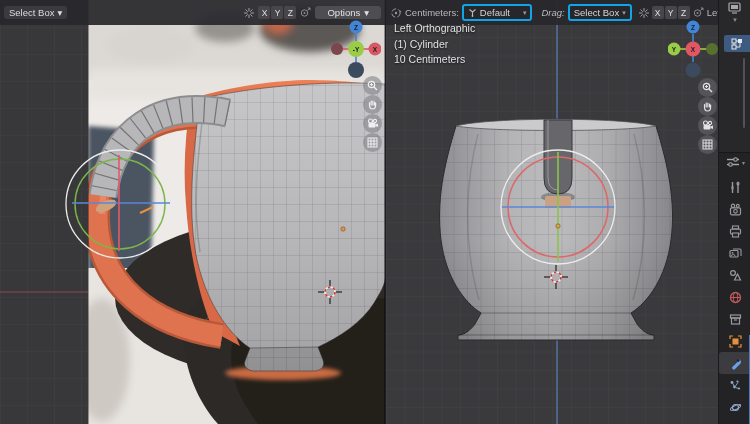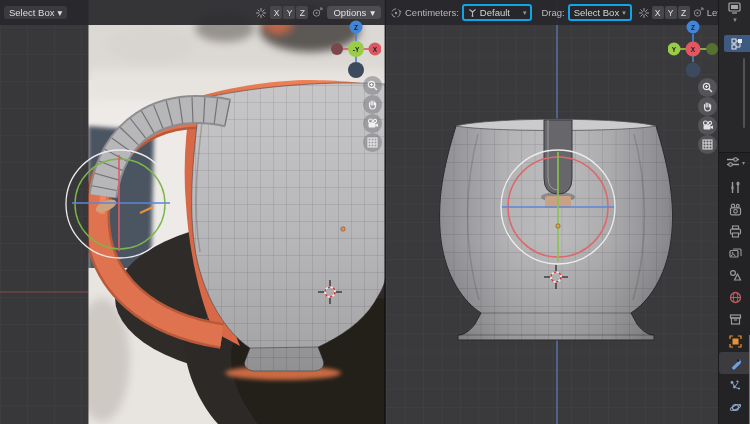--- a/index.html
+++ b/index.html
@@ -10,21 +10,21 @@
   .vp-right{left:385px;width:333px;border-left:1px solid #1e1e20;}
   .scene{position:absolute;left:0;top:0;}
   
   .hdr{position:absolute;left:0;top:0;right:0;height:25px;background:rgba(40,40,44,.93);
        display:flex;align-items:center;gap:3px;padding:0 4px;box-sizing:border-box;font-size:9.5px;white-space:nowrap;}
   .hlabel{color:#b9b9bc;}
   .dd{background:#27272b;border:2px solid #0ea5e9;border-radius:3px;padding:0 4px;height:13px;
       display:inline-flex;align-items:center;gap:3px;color:#d6d6d8;cursor:default;}
   .dd .caret{font-size:7px;color:#9a9a9e;line-height:1;}
   .toolbtn{background:#3a3a3f;border-radius:3px;padding:0 5px;height:13px;display:inline-flex;align-items:center;gap:3px;color:#dedee0;}
-  .optbtn{background:#4d4d52;border-radius:3px;padding:0 6px;height:13px;display:inline-flex;align-items:center;gap:4px;color:#e3e3e5;}
+  .optbtn{background:#4d4d52;border-radius:3px;padding:0 12px;height:13px;display:inline-flex;align-items:center;gap:4px;color:#e3e3e5;}
   .axbtn{width:12px;height:13px;background:#47474b;border-radius:2px;display:inline-flex;align-items:center;
          justify-content:center;color:#e0e0e2;font-size:8.5px;}
   .axgrp{display:inline-flex;gap:1px;}
   .mlauto{margin-left:auto;}
   .hico{display:inline-flex;align-items:center;justify-content:center;width:13px;height:13px;opacity:.85;}
   
   .vinfo{position:absolute;left:8px;top:21px;font-size:10.5px;line-height:15.5px;color:#e2e2e4;
          text-shadow:0 1px 2px rgba(0,0,0,.7);}
   
   .fcol{position:absolute;display:flex;flex-direction:column;gap:0;}
@@ -298,21 +298,21 @@
       </span>
       <span class="hlabel">Centimeters:</span>
       <span class="dd">
         <svg width="9" height="9" viewBox="0 0 9 9">
             <path d="M4.5 8 V4 M4.5 4 L1.5 1.5 M4.5 4 L7.5 1.5" stroke="#b8b8bc" stroke-width="1.1" fill="none"></path>
             <circle cx="4.5" cy="8" r=".9" fill="#b8b8bc"></circle>
           </svg>
         <span>Default</span>
         <span class="caret" style="margin-left:10px;">▾</span>
       </span>
-      <span class="hlabel" style="margin-left:6px;">Drag:</span>
+      <span class="hlabel" style="margin-left:6px;font-style:italic;">Drag:</span>
       <span class="dd">
         <span>Select Box</span>
         <span class="caret">▾</span>
       </span>
       <span class="hico" style="margin-left:4px;">
         <svg width="10" height="10" viewBox="0 0 10 10">
             <g stroke="#b5b5b8" stroke-width="1">
               <line x1="5" y1="0" x2="5" y2="10"></line>
               <line x1="0" y1="5" x2="10" y2="5"></line>
               <line x1="1.5" y1="1.5" x2="8.5" y2="8.5"></line>
@@ -329,20 +329,25 @@
       <span class="hico">
         <svg width="11" height="11" viewBox="0 0 11 11">
             <circle cx="4.5" cy="6" r="3.2" fill="none" stroke="#9c9ca0" stroke-width="1"></circle>
             <circle cx="4.5" cy="6" r="1" fill="#9c9ca0"></circle>
             <path d="M7.5 3.5 L10 1 M10 1 L7.8 1 M10 1 L10 3.2" stroke="#9c9ca0" stroke-width="1" fill="none"></path>
           </svg>
       </span>
       <span class="hlabel">Left</span>
     </div>
 
+    <div class="vinfo">
+      <div>Left Orthographic</div>
+      <div>(1) Cylinder</div>
+      <div>10 Centimeters</div>
+    </div>
 
     <svg class="navg" style="left:282px;top:20px;" width="50" height="60" viewBox="0 0 50 60">
       <line x1="25" y1="14" x2="25" y2="42" stroke="#4285d6" stroke-width="1.6"></line>
       <line x1="12" y1="29" x2="40" y2="29" stroke="#9acc46" stroke-width="1.6"></line>
       <circle cx="44" cy="29" r="6" fill="#56702f"></circle>
       <circle cx="6" cy="29" r="6.5" fill="#9acc46"></circle>
       <circle cx="25" cy="7" r="6.5" fill="#4285d6"></circle>
       <circle cx="25" cy="50" r="7.5" fill="#3c4a5e"></circle>
       <circle cx="25" cy="29" r="7.5" fill="#e25662"></circle>
       <text x="25" y="9.5" text-anchor="middle">Z</text>

